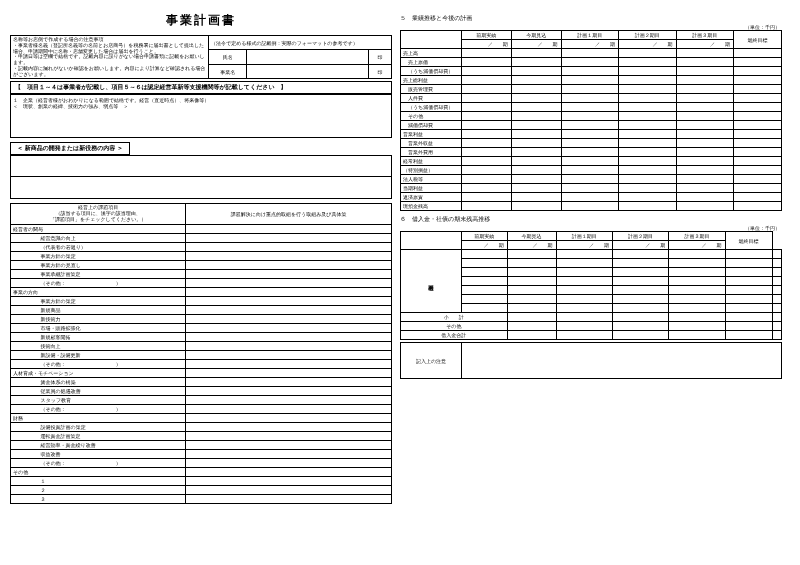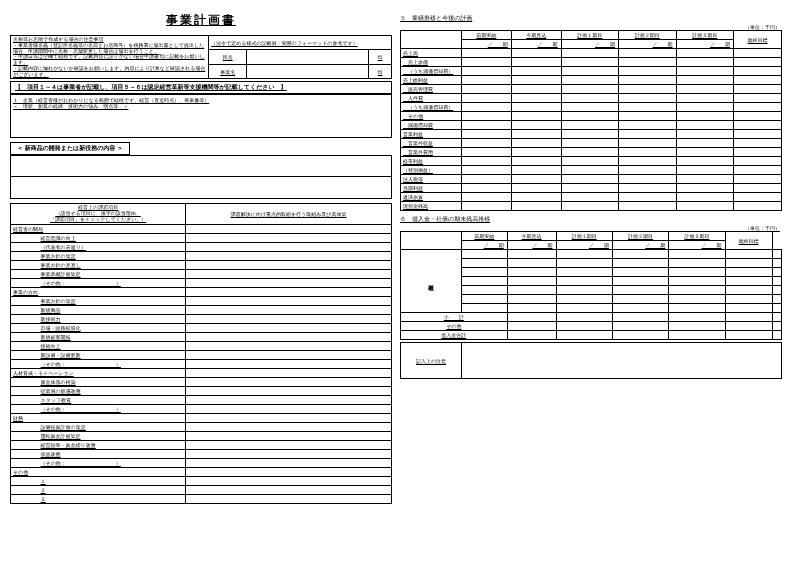--- a/index.html
+++ b/index.html
@@ -8,21 +8,20 @@
     padding: 10px;
     font-family: "MS Gothic", "Hiragino Sans", sans-serif;
     font-size: 6px;
     background: #fff;
     color: #000;
     width: 800px;
   }
   .page {
     display: flex;
     gap: 8px;
-    text-decoration: underline;
   }
   .left-col { width: 382px; }
   .right-col { width: 382px; }
   h1.title {
     font-size: 12px;
     font-weight: bold;
     text-align: center;
     margin: 2px 0 6px 0;
     letter-spacing: 2px;
   }

